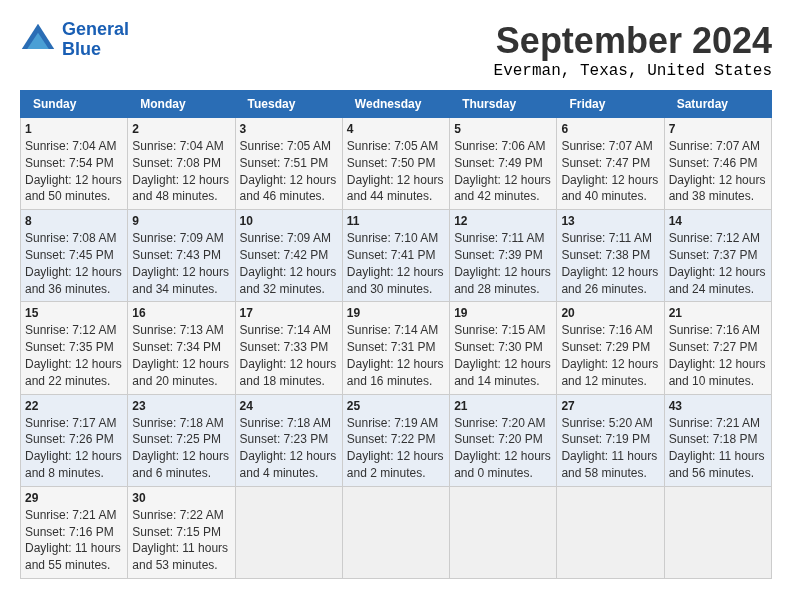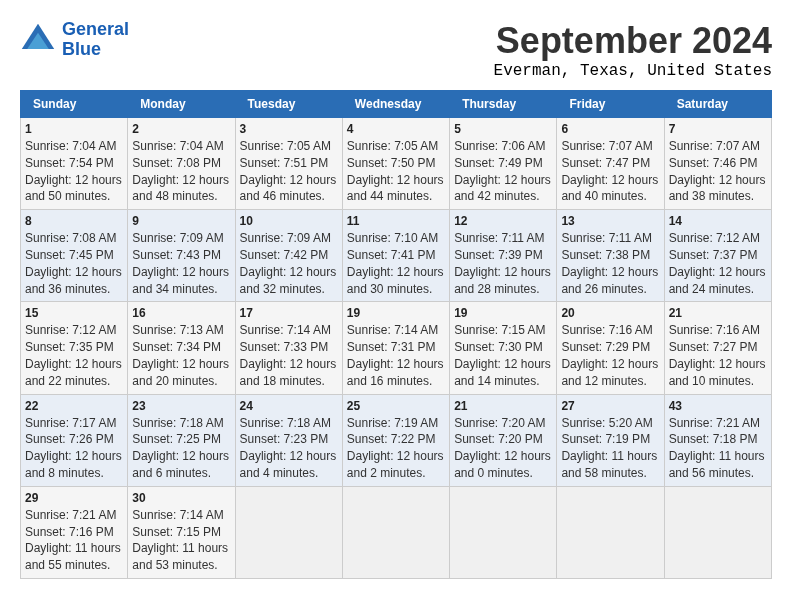--- a/index.html
+++ b/index.html
@@ -332,21 +332,21 @@
       <tr>
         <td>
           <span class="day-num">29</span>
           <div class="day-info">Sunrise: 7:21 AM
 Sunset: 7:16 PM
 Daylight: 11 hours
 and 55 minutes.</div>
         </td>
         <td>
           <span class="day-num">30</span>
-          <div class="day-info">Sunrise: 7:14 AM
+          <div class="day-info">Sunrise: 7:22 AM
 Sunset: 7:15 PM
 Daylight: 11 hours
 and 53 minutes.</div>
         </td>
         <td class="empty"></td>
         <td class="empty"></td>
         <td class="empty"></td>
         <td class="empty"></td>
         <td class="empty"></td>
       </tr>

